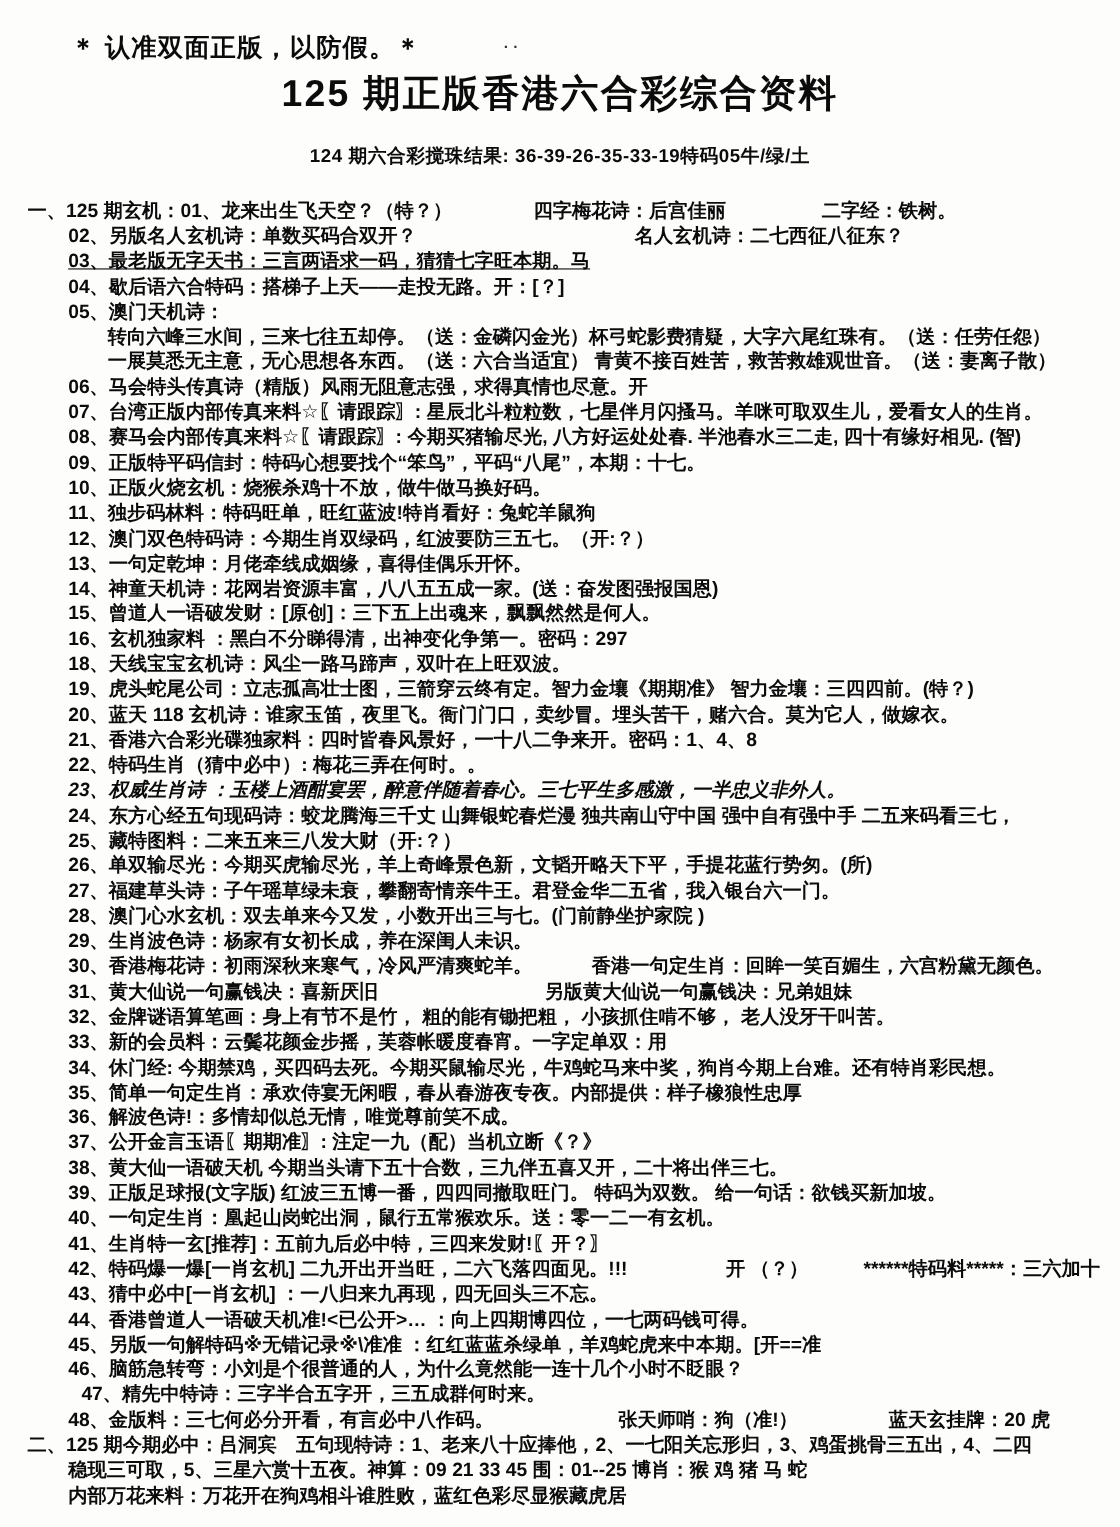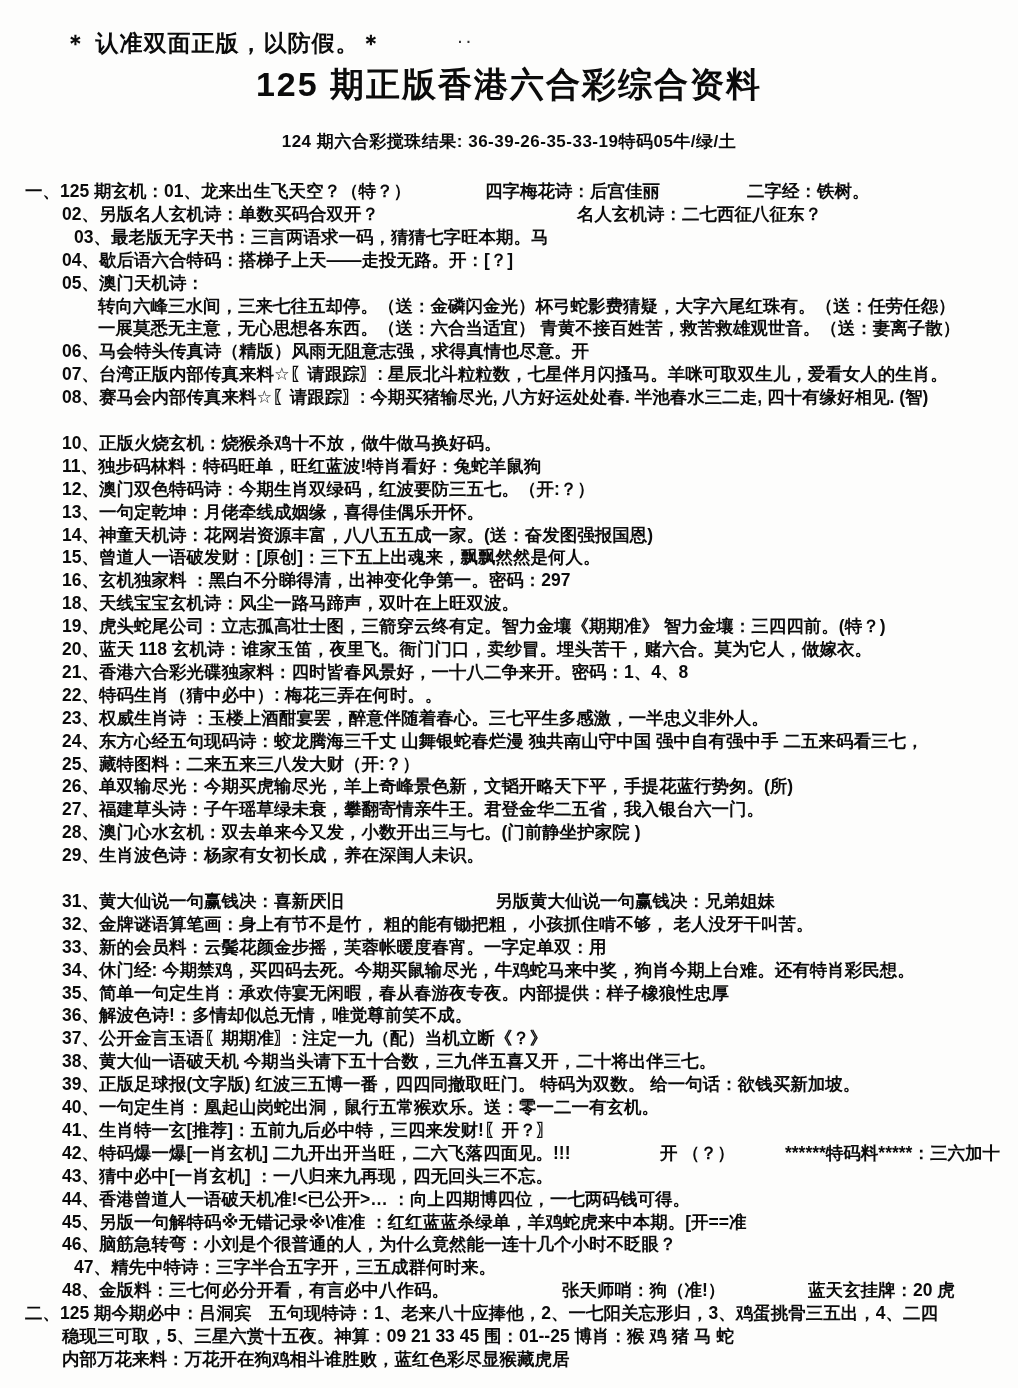--- a/index.html
+++ b/index.html
@@ -49,21 +49,21 @@
       <div class="line" style="top: 0px;">
         <span class="seg" style="left: 25px;">一、125 期玄机：01、龙来出生飞天空？（特？）</span>
         <span class="seg" style="left: 485px;">四字梅花诗：后宫佳丽</span>
         <span class="seg" style="left: 747px;">二字经：铁树。</span>
       </div>
       <div class="line" style="top: 22.9px;">
         <span class="seg" style="left: 62px;">02、另版名人玄机诗：单数买码合双开？</span>
         <span class="seg" style="left: 577px;">名人玄机诗：二七西征八征东？</span>
       </div>
       <div class="line" style="top: 45.8px;">
-        <span class="seg" style="left: 74px;">03、最老版无字天书：三言两语求一码，猜猜七字旺本期。马</span>
+        <span class="seg" style="left: 62px; text-decoration: underline;">03、最老版无字天书：三言两语求一码，猜猜七字旺本期。马</span>
       </div>
       <div class="line" style="top: 68.7px;">
         <span class="seg" style="left: 62px;">04、歇后语六合特码：搭梯子上天——走投无路。开：[？]</span>
       </div>
       <div class="line" style="top: 91.6px;">
         <span class="seg" style="left: 62px;">05、澳门天机诗：</span>
       </div>
       <div class="line" style="top: 137.4px;">
         <span class="seg" style="left: 98px;">一展莫悉无主意，无心思想各东西。（送：六合当适宜） 青黄不接百姓苦，救苦救雄观世音。（送：妻离子散）</span>
       </div>
@@ -72,20 +72,23 @@
       </div>
       <div class="line" style="top: 160.3px;">
         <span class="seg" style="left: 62px;">06、马会特头传真诗（精版）风雨无阻意志强，求得真情也尽意。开</span>
       </div>
       <div class="line" style="top: 183.2px;">
         <span class="seg" style="left: 62px;">07、台湾正版内部传真来料☆〖请跟踪〗: 星辰北斗粒粒数，七星伴月闪搔马。羊咪可取双生儿，爱看女人的生肖。</span>
       </div>
       <div class="line" style="top: 206.1px; padding-left: 19px;">
         <span class="seg" style="left: 62px;">08、赛马会内部传真来料☆〖请跟踪〗: 今期买猪输尽光, 八方好运处处春. 半池春水三二走, 四十有缘好相见. (智)</span>
       </div>
+      <div class="line" style="top: 229px;">
+        <span class="seg" style="left: 62px;">09、正版特平码信封：特码心想要找个“笨鸟”，平码“八尾”，本期：十七。</span>
+      </div>
       <div class="line" style="top: 251.9px;">
         <span class="seg" style="left: 62px;">10、正版火烧玄机：烧猴杀鸡十不放，做牛做马换好码。</span>
       </div>
       <div class="line" style="top: 274.8px;">
         <span class="seg" style="left: 62px;">11、独步码林料：特码旺单，旺红蓝波!特肖看好：兔蛇羊鼠狗</span>
       </div>
       <div class="line" style="top: 297.7px;">
         <span class="seg" style="left: 62px;">12、澳门双色特码诗：今期生肖双绿码，红波要防三五七。（开:？）</span>
       </div>
       <div class="line" style="top: 320.6px;">
@@ -108,40 +111,44 @@
       </div>
       <div class="line" style="top: 458px;">
         <span class="seg" style="left: 62px;">20、蓝天 118 玄机诗：谁家玉笛，夜里飞。衙门门口，卖纱冒。埋头苦干，赌六合。莫为它人，做嫁衣。</span>
       </div>
       <div class="line" style="top: 480.9px;">
         <span class="seg" style="left: 62px;">21、香港六合彩光碟独家料：四时皆春风景好，一十八二争来开。密码：1、4、8</span>
       </div>
       <div class="line" style="top: 503.8px; padding-left: 40px;">
         <span class="seg" style="left: 62px;">22、特码生肖（猜中必中）: 梅花三弄在何时。。</span>
       </div>
-      <div class="line" style="top: 526.7px;">
+      <div class="line" style="top: 526.7px; font-style: italic;">
         <span class="seg" style="left: 62px;">23、权威生肖诗  ：玉楼上酒酣宴罢，醉意伴随着春心。三七平生多感激，一半忠义非外人。</span>
       </div>
       <div class="line" style="top: 549.6px;">
         <span class="seg" style="left: 62px;">24、东方心经五句现码诗：蛟龙腾海三千丈 山舞银蛇春烂漫 独共南山守中国 强中自有强中手 二五来码看三七，</span>
       </div>
       <div class="line" style="top: 572.5px;">
         <span class="seg" style="left: 62px;">25、藏特图料：二来五来三八发大财（开:？）</span>
       </div>
       <div class="line" style="top: 595.4px;">
         <span class="seg" style="left: 62px;">26、单双输尽光：今期买虎输尽光，羊上奇峰景色新，文韬开略天下平，手提花蓝行势匆。(所)</span>
       </div>
       <div class="line" style="top: 618.3px;">
         <span class="seg" style="left: 62px;">27、福建草头诗：子午瑶草绿未衰，攀翻寄情亲牛王。君登金华二五省，我入银台六一门。</span>
       </div>
       <div class="line" style="top: 641.2px;">
         <span class="seg" style="left: 62px;">28、澳门心水玄机：双去单来今又发，小数开出三与七。(门前静坐护家院 )</span>
       </div>
       <div class="line" style="top: 664.1px;">
         <span class="seg" style="left: 62px;">29、生肖波色诗：杨家有女初长成，养在深闺人未识。</span>
+      </div>
+      <div class="line" style="top: 687px;">
+        <span class="seg" style="left: 62px;">30、香港梅花诗：初雨深秋来寒气，冷风严清爽蛇羊。</span>
+        <span class="seg" style="left: 538px;">香港一句定生肖：回眸一笑百媚生，六宫粉黛无颜色。</span>
       </div>
       <div class="line" style="top: 709.9px;">
         <span class="seg" style="left: 62px;">31、黄大仙说一句赢钱决：喜新厌旧</span>
         <span class="seg" style="left: 495px;">另版黄大仙说一句赢钱决：兄弟姐妹</span>
       </div>
       <div class="line" style="top: 732.8px;">
         <span class="seg" style="left: 62px;">32、金牌谜语算笔画：身上有节不是竹， 粗的能有锄把粗， 小孩抓住啃不够， 老人没牙干叫苦。</span>
       </div>
       <div class="line" style="top: 755.7px;">
         <span class="seg" style="left: 62px;">33、新的会员料：云鬓花颜金步摇，芙蓉帐暖度春宵。一字定单双：用</span>

